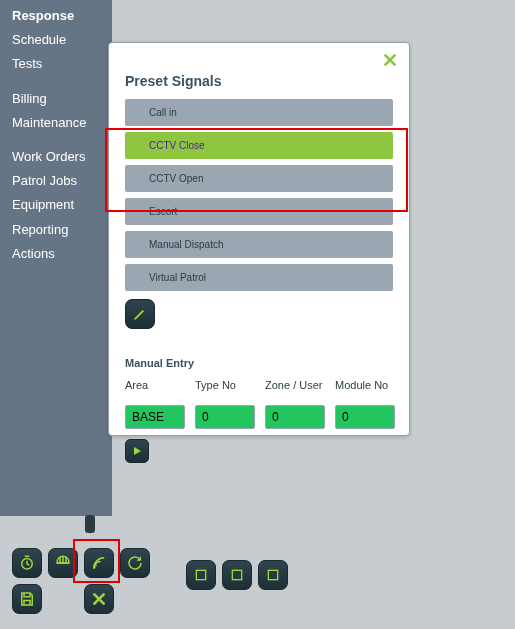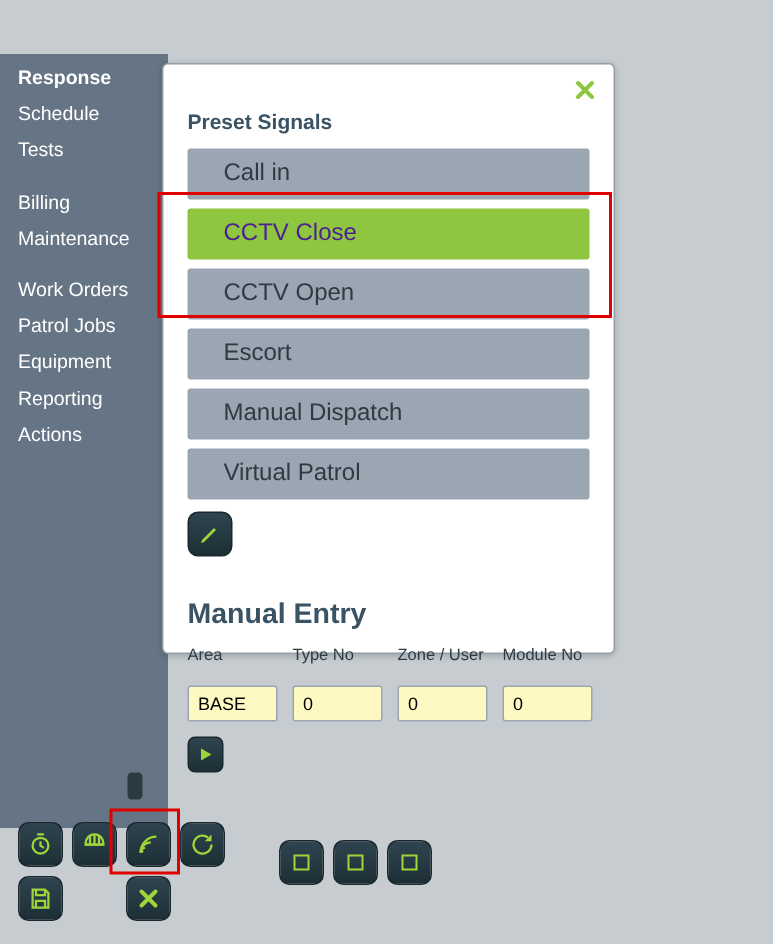--- a/index.html
+++ b/index.html
@@ -4,21 +4,20 @@
 <style>
   * { box-sizing: border-box; margin: 0; padding: 0; }
   html, body { width: 515px; height: 629px; overflow: hidden; font-family: Arial, Helvetica, sans-serif; }
   body { background: #c7ccd0; position: relative; }
 
   
   .sidebar {
     position: absolute; left: 0; top: 0; width: 112px; height: 516px;
     background: #667585; color: #fff; font-size: 13px; line-height: 1.4;
     padding: 4px 0 0 0;
-    margin-top: 36px;
   }
   .sidebar .group { padding: 0 0 10px 12px; }
   .sidebar .item { padding: 3px 0; white-space: nowrap; cursor: pointer; }
   .sidebar .active { font-weight: bold; }
 
   
   .icon-row { position: absolute; display: flex; gap: 6px; }
   .icon-row.row1 { left: 12px; top: 548px; }
   .icon-row.row2 { left: 12px; top: 584px; }
   .icon-btn {
@@ -47,42 +46,42 @@
   }
   .modal .close svg { stroke: #8cc63e; stroke-width: 4; stroke-linecap: round; }
 
   .modal-content { padding: 30px 16px 14px 16px; color: #3a5364; }
 
   .section-title { font-size: 14px; font-weight: bold; color: #3a5364; margin-bottom: 10px; }
 
   .sig-list { display: flex; flex-direction: column; gap: 6px; margin-bottom: 8px; }
   .sig-btn {
     background: #9aa6b1; color: #2d3b43; text-align: left;
-    padding: 8px 24px; font-size: 16px; border: none; border-radius: 2px;
+    padding: 8px 24px; font-size: 10px; border: none; border-radius: 2px;
     cursor: pointer;
   }
   .sig-btn.selected { background: #8ec63f; color: #4c1d95; }
 
   .pencil-btn {
     width: 30px; height: 30px; margin-top: 4px;
     background: linear-gradient(#2f4450, #1d2f35);
     border-radius: 7px; border: 1px solid #1a272c;
     display: flex; align-items: center; justify-content: center;
     cursor: pointer;
   }
   .pencil-btn svg { fill: #9ed63a; }
 
-  .manual-title { font-size: 19px; font-weight: bold; color: #3a5364; margin: 28px 0 10px 0; }
+  .manual-title { font-size: 11px; font-weight: bold; color: #3a5364; margin: 28px 0 10px 0; }
 
   .cols { display: flex; gap: 10px; }
   .col { display: flex; flex-direction: column; gap: 14px; flex: 1 1 0; }
   .col-label { font-size: 11px; color: #2d3b43; white-space: nowrap; }
   .col input {
     width: 60px; padding: 4px 6px; font-size: 12px;
-    border: 1px solid #9aa6b1; border-radius: 2px; background: #fef9c3;
+    border: 1px solid #9aa6b1; border-radius: 2px; background: #22c55e;
   }
 
   .play-btn {
     width: 24px; height: 24px; margin-top: 10px;
     background: linear-gradient(#2f4450, #1d2f35);
     border-radius: 5px; border: 1px solid #1a272c;
     display: flex; align-items: center; justify-content: center;
     cursor: pointer;
   }
   .play-btn svg { fill: #9ed63a; }

